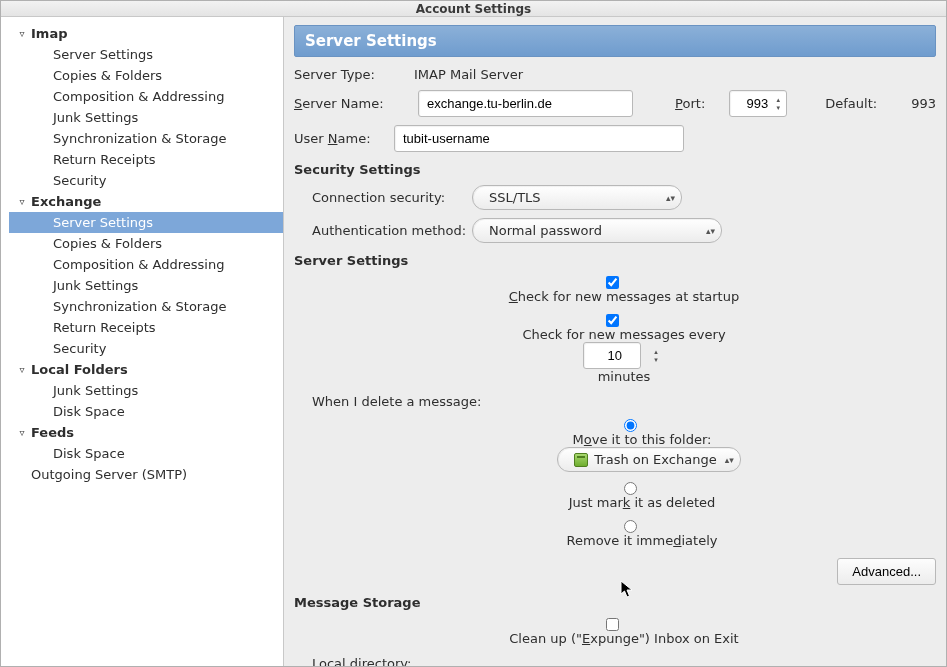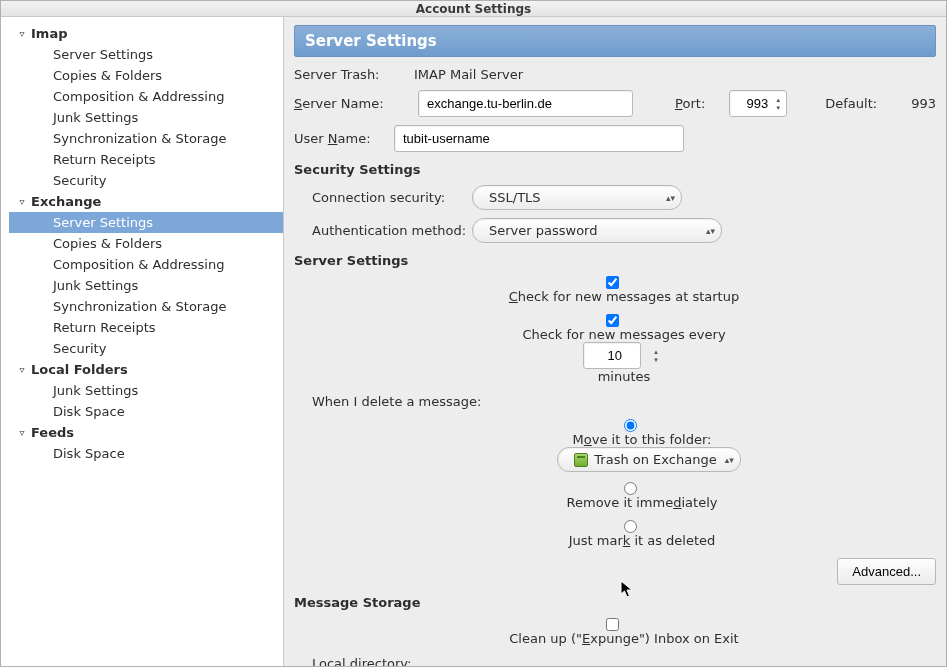--- a/index.html
+++ b/index.html
@@ -220,28 +220,31 @@
         <div class="tree-item sub">
           <span>Disk Space</span>
         </div>
         <div class="tree-item account">
           <span class="expander">▿</span>
           <span>Feeds</span>
         </div>
         <div class="tree-item sub">
           <span>Disk Space</span>
         </div>
+        <div class="tree-item" style="padding-left: 22px;">
+          <span>Outgoing Server (SMTP)</span>
+        </div>
       </div>
 
     <div class="main">
 
       <div class="section-header">Server Settings</div>
 
       <div class="form-row">
-        <span class="lbl">Server Trash:</span>
+        <span class="lbl">Server Type:</span>
         <span style="margin-left:20px">IMAP Mail Server</span>
       </div>
 
       <div class="form-row row-gap">
         <span class="lbl"><span class="u">S</span>erver Name:</span>
         <input class="text-input" value="exchange.tu-berlin.de" style="">
         <span style="margin-left:18px"><span class="u">P</span>ort:</span>
         <span class="spinner-wrap">
           <input class="num-input" value="993" style="">
           <span class="spinner-btns">▴<br>▾</span>
@@ -261,21 +264,21 @@
         <div class="form-row">
           <span class="lbl-wide">Connection security:</span>
           <div class="select">
             <span>SSL/TLS</span>
             <span class="caret">▴▾</span>
           </div>
         </div>
         <div class="form-row">
           <span class="lbl-wide">Authentication method:</span>
           <div class="select" style="min-width:250px">
-            <span>Server password</span>
+            <span>Normal password</span>
             <span class="caret">▴▾</span>
           </div>
         </div>
       </div>
 
       <div class="subheading">Server Settings</div>
 
       <div class="indent">
         <div class="checkbox-row">
           <input type="checkbox" checked="" style="">
@@ -298,25 +301,25 @@
             <div class="select" style="min-width:170px; margin-left:14px">
               <span style="display:flex;align-items:center">
                 <span class="trash-icon"></span>
                 <span>Trash on Exchange</span>
               </span>
               <span class="caret">▴▾</span>
             </div>
           </div>
           <div class="radio-row">
             <input type="radio" name="del" style="">
-            <span>Remove it imme<span class="u">d</span>iately</span>
+            <span>Just mar<span class="u">k</span> it as deleted</span>
           </div>
           <div class="radio-row">
             <input type="radio" name="del" style="">
-            <span>Just mar<span class="u">k</span> it as deleted</span>
+            <span>Remove it imme<span class="u">d</span>iately</span>
           </div>
         </div>
       </div>
 
       <div class="right">
         <button class="btn"><span>Advanced...</span></button>
       </div>
 
       <div class="subheading">Message Storage</div>
 

